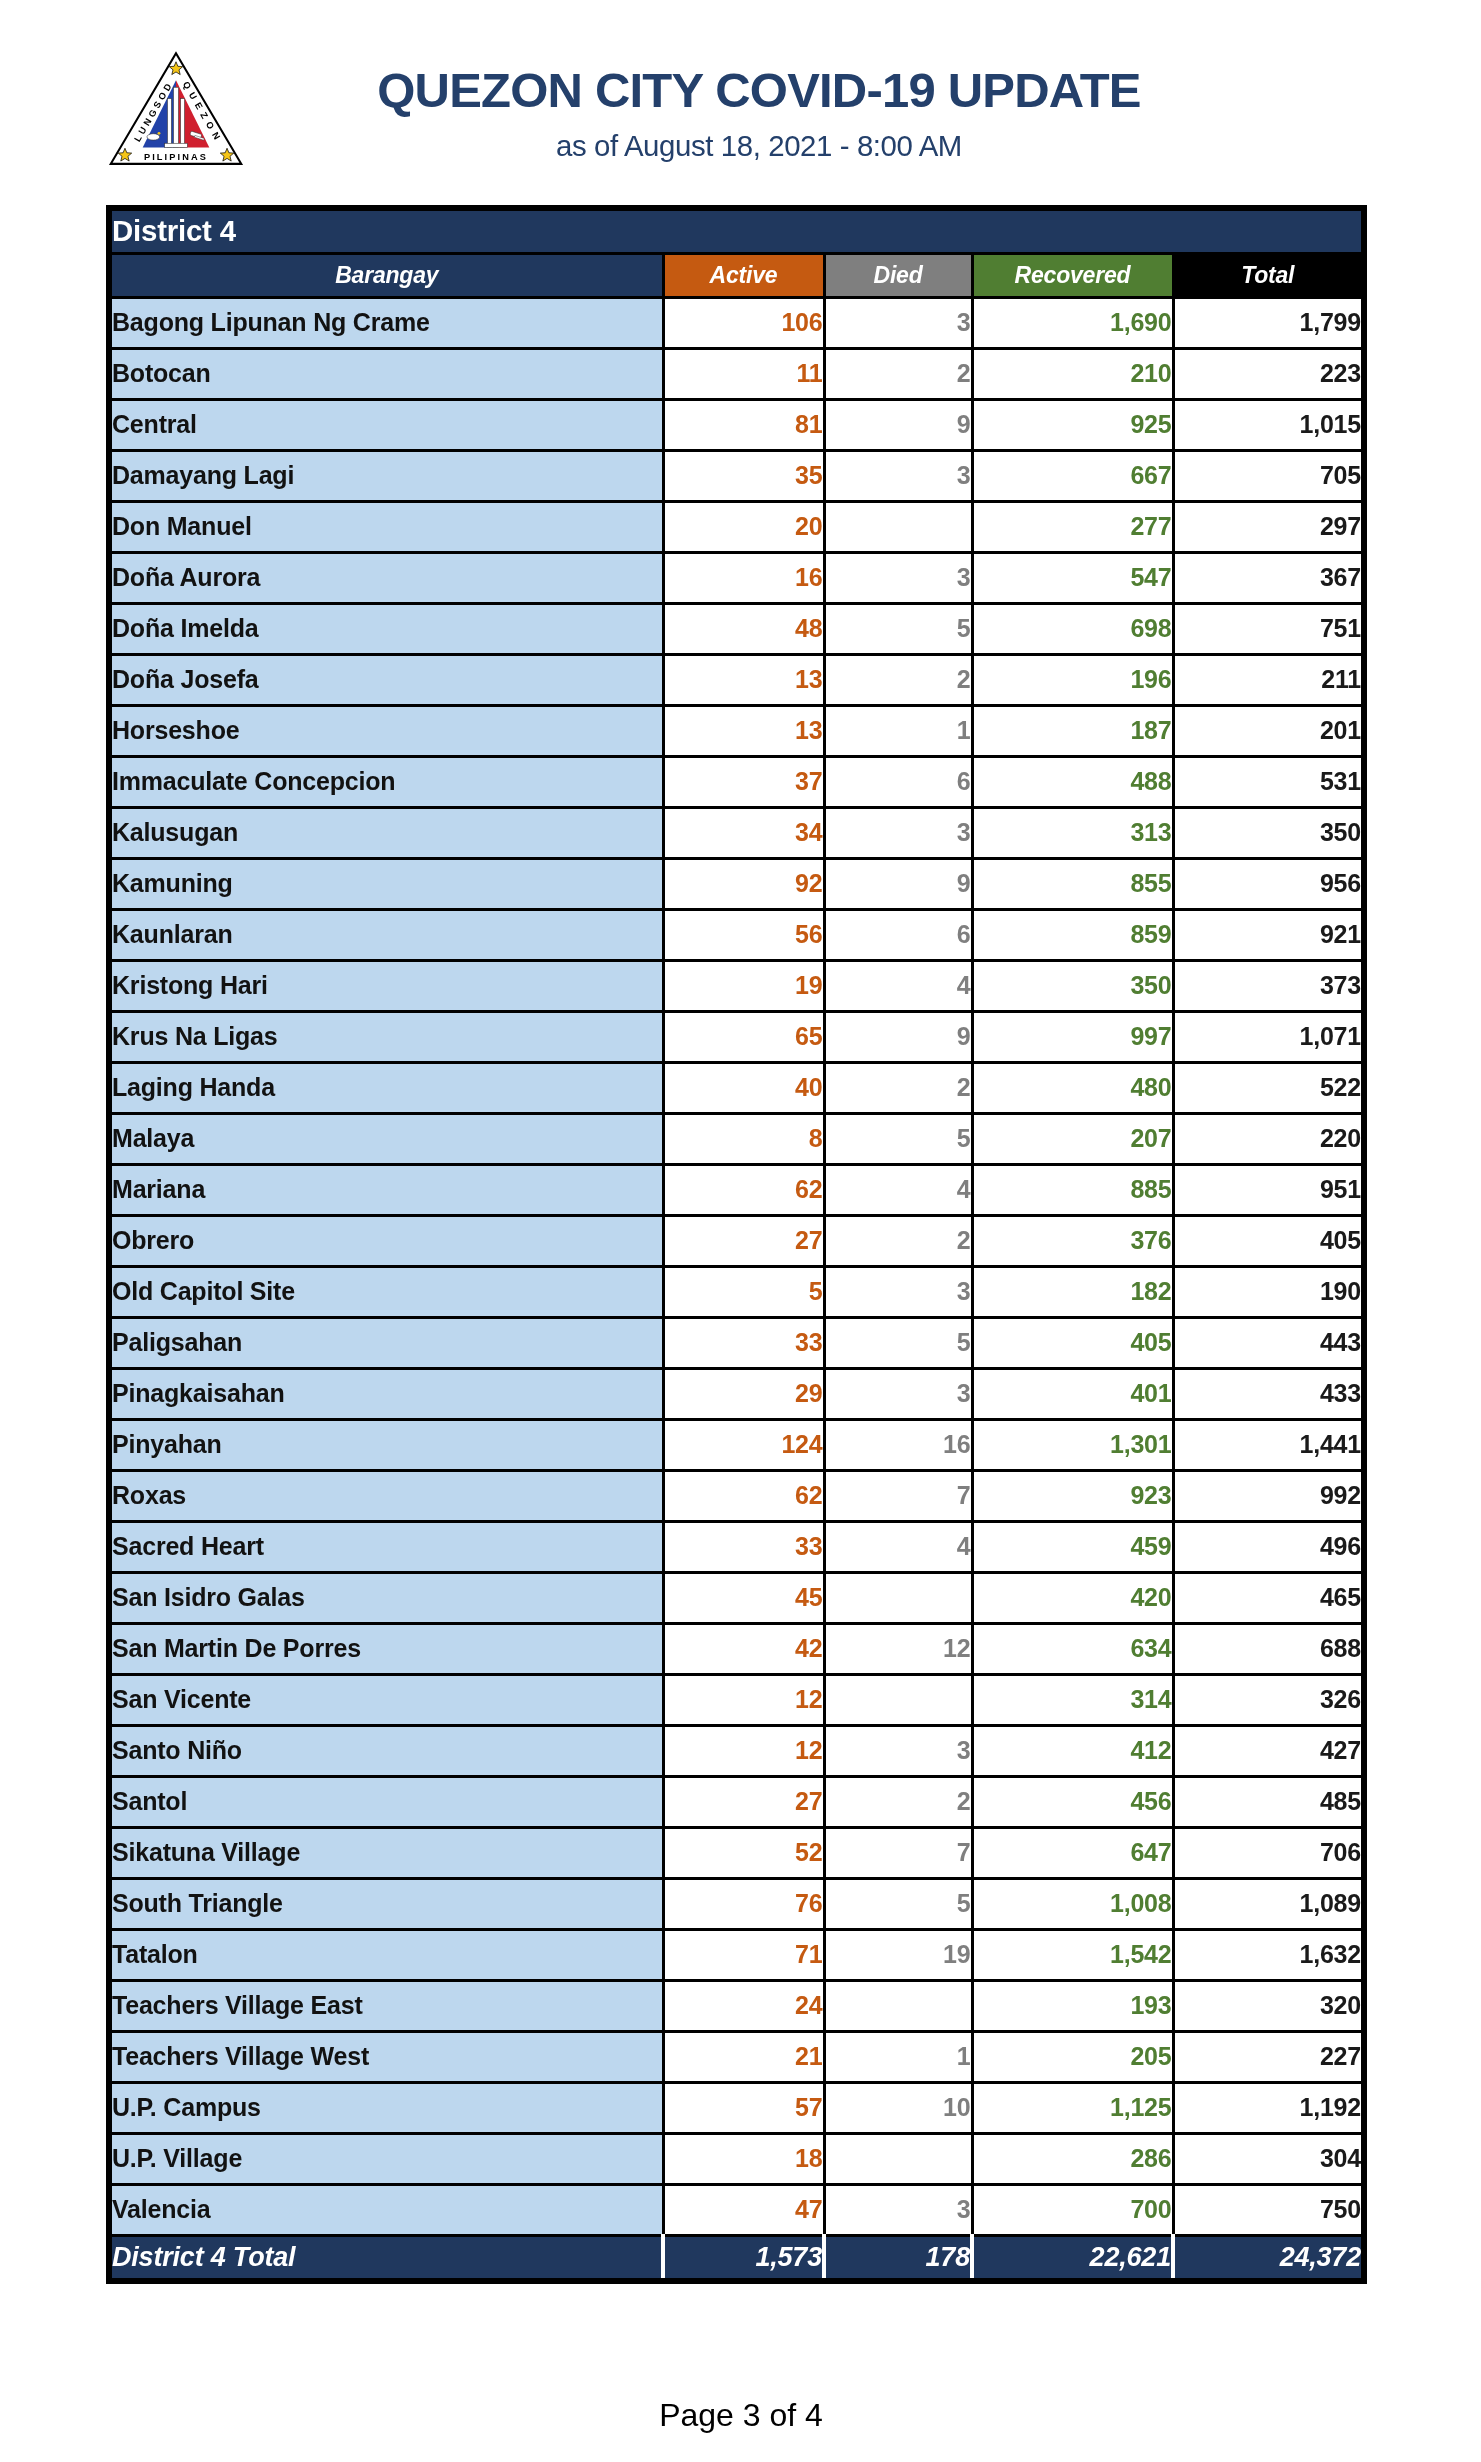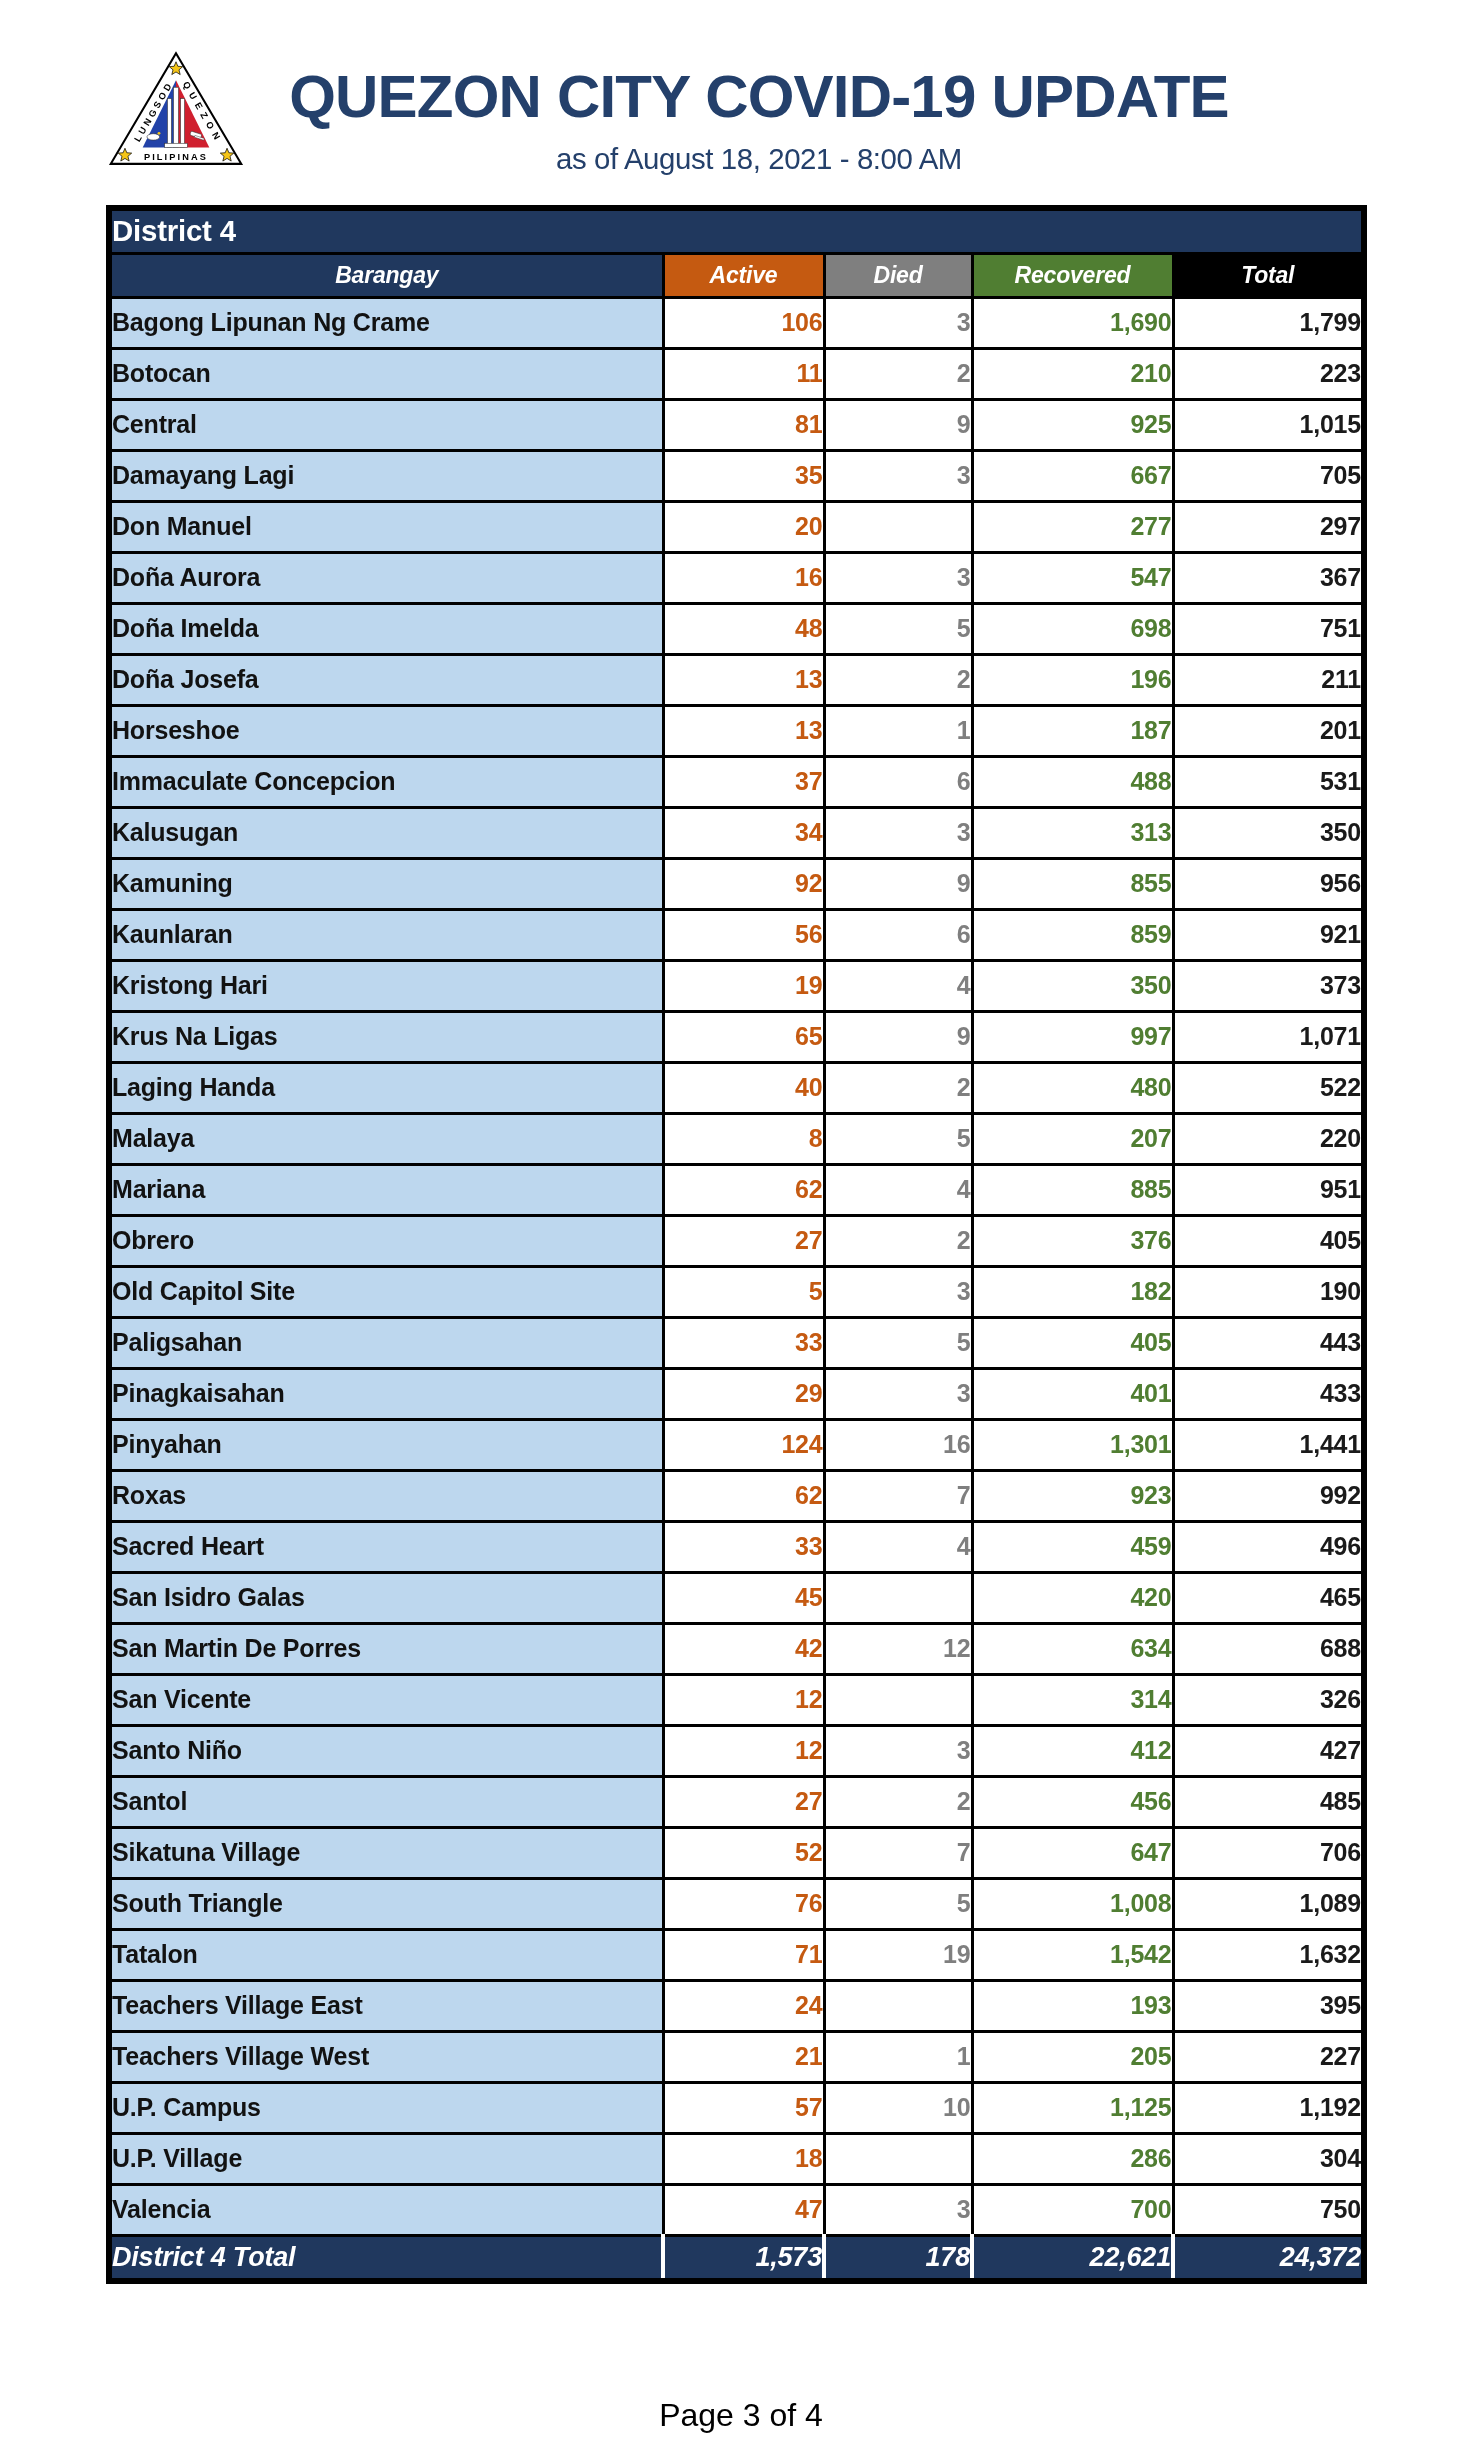--- a/index.html
+++ b/index.html
@@ -9,21 +9,21 @@
     background:#fff;
     font-family:"Liberation Sans",sans-serif;
     overflow:hidden;
   }
   
   .header-titles{
     position:absolute;left:36px;right:0;top:62px;
     text-align:center;
   }
   .main-title{
-    font-size:60px;font-weight:bold;letter-spacing:-0.8px;
+    font-size:49px;font-weight:bold;letter-spacing:-0.8px;
     color:var(--title-navy);
   }
   .sub-title{
     margin-top:11px;
     font-size:29.4px;font-weight:normal;letter-spacing:-0.4px;
     color:var(--title-navy);
   }
   .seal{position:absolute;left:105px;top:49px;}
   
   .covid-table{
@@ -372,21 +372,21 @@
     <td class="cell-num cell-active">71</td>
     <td class="cell-num cell-died">19</td>
     <td class="cell-num cell-recovered">1,542</td>
     <td class="cell-num cell-total">1,632</td>
   </tr>
         <tr class="data-row">
     <td class="cell-barangay">Teachers Village East</td>
     <td class="cell-num cell-active">24</td>
     <td class="cell-num cell-died"></td>
     <td class="cell-num cell-recovered">193</td>
-    <td class="cell-num cell-total">395</td>
+    <td class="cell-num cell-total">320</td>
   </tr>
         <tr class="data-row">
     <td class="cell-barangay">Teachers Village West</td>
     <td class="cell-num cell-active">21</td>
     <td class="cell-num cell-died">1</td>
     <td class="cell-num cell-recovered">205</td>
     <td class="cell-num cell-total">227</td>
   </tr>
         <tr class="data-row">
     <td class="cell-barangay">U.P. Campus</td>

